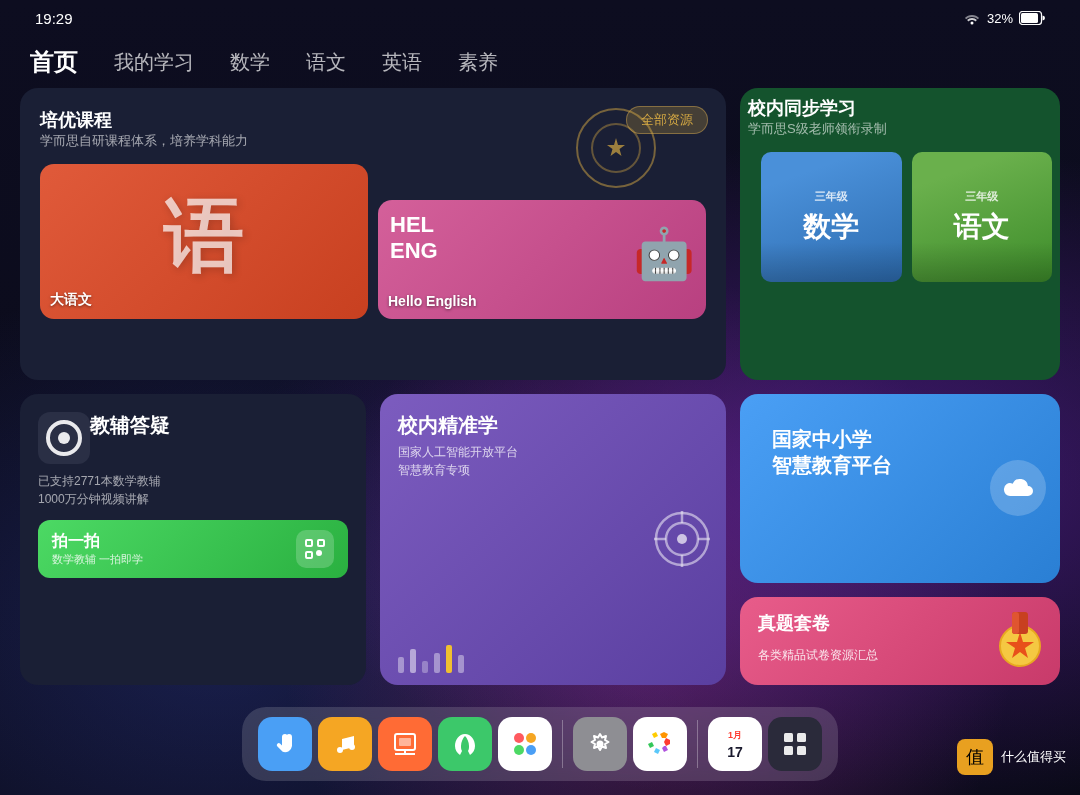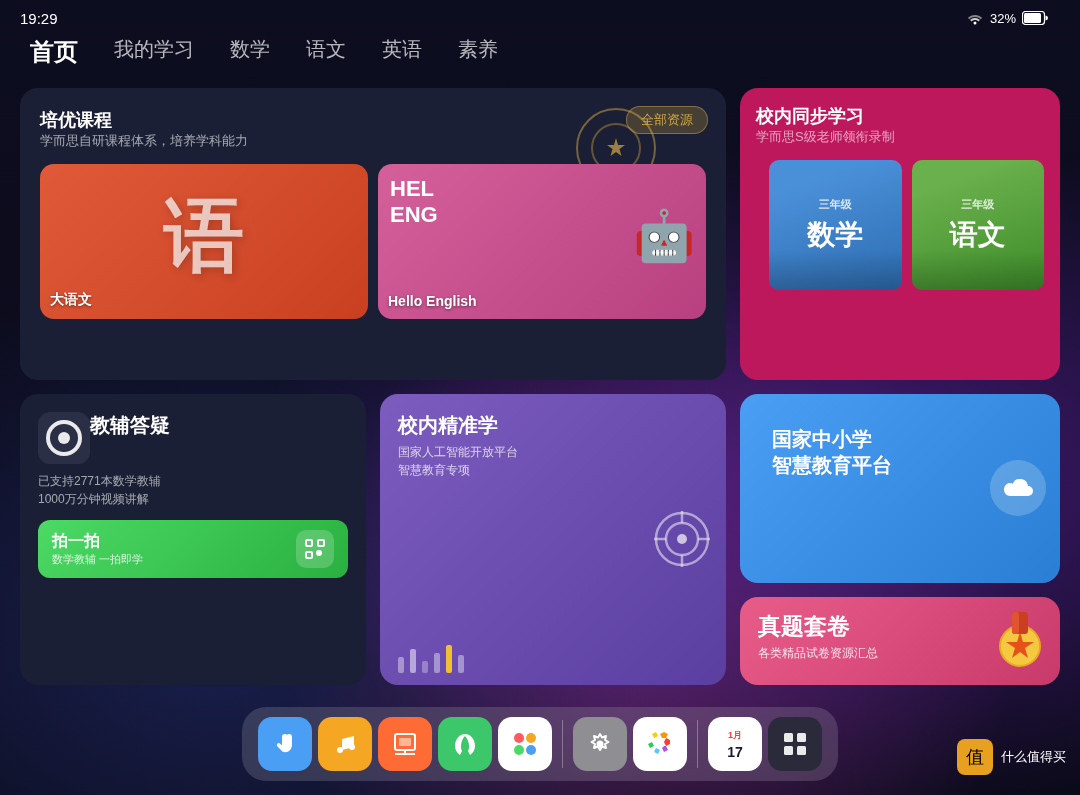--- a/index.html
+++ b/index.html
@@ -20,26 +20,26 @@
         radial-gradient(ellipse at 80% 60%, rgba(120, 40, 200, 0.5) 0%, transparent 50%),
         radial-gradient(ellipse at 60% 80%, rgba(180, 60, 180, 0.4) 0%, transparent 40%),
         radial-gradient(ellipse at 20% 80%, rgba(60, 80, 200, 0.3) 0%, transparent 40%),
         linear-gradient(180deg, #0d0d20 0%, #0a0a18 100%);
       pointer-events: none;
     }
 
     
     .status-bar {
       position: absolute;
-      top: 0; left: 0; right: 12px;
+      top: 0; left: 0; right: 0;
       height: 36px;
       display: flex;
       align-items: center;
       justify-content: space-between;
-      padding: 0 20px;
+      padding: 0 35px;
       z-index: 10;
     }
     .status-time {
       color: white;
       font-size: 15px;
       font-weight: 500;
     }
     .status-icons {
       display: flex;
       align-items: center;
@@ -47,20 +47,21 @@
       color: white;
       font-size: 13px;
     }
 
     
     .nav-bar {
       position: absolute;
       top: 36px; left: 0; right: 0;
       height: 52px;
       display: flex;
+      align-items: center;
       padding: 0 30px;
       gap: 36px;
       z-index: 10;
     }
     .nav-item {
       color: rgba(255,255,255,0.7);
       font-size: 20px;
       cursor: pointer;
     }
     .nav-item.active {
@@ -116,20 +117,21 @@
       cursor: pointer;
     }
     .course-card-math {
       background: linear-gradient(135deg, #c8a87a 0%, #b8985a 100%);
     }
     .course-card-chinese {
       background: linear-gradient(135deg, #e05a3a 0%, #c84020 100%);
     }
     .course-card-english {
       background: linear-gradient(135deg, #d4609a 0%, #b84080 100%);
+      margin-top: 36px;
     }
     .course-card-label {
       position: absolute;
       bottom: 10px;
       left: 10px;
       color: white;
       font-size: 14px;
       font-weight: 600;
       text-shadow: 0 1px 3px rgba(0,0,0,0.5);
     }
@@ -141,23 +143,23 @@
       color: white;
       font-size: 22px;
       font-weight: 800;
       line-height: 1.2;
     }
 
     
     .card-sync {
       grid-row: 1;
       grid-column: 2;
-      background: #be185d;
+      background: #14532d;
       border-radius: 18px;
-      padding: 16px;
+      padding: 8px;
       position: relative;
     }
     .sync-books {
       display: flex;
       gap: 10px;
       margin-top: 14px;
       margin-left: 13px;
     }
     .book-card {
       flex: 1;
@@ -311,23 +313,23 @@
     .card-exam {
       background: linear-gradient(135deg, #e85c8a 0%, #c83a6a 100%);
       border-radius: 18px;
       padding: 14px 18px;
       flex: 1;
       position: relative;
       overflow: hidden;
     }
     .exam-title {
       color: white;
-      font-size: 23px;
+      font-size: 18px;
       font-weight: 700;
-      margin-bottom: 3px;
+      margin-bottom: 12px;
     }
     .exam-desc {
       color: rgba(255,255,255,0.85);
       font-size: 12px;
     }
 
     
     .dock {
       position: absolute;
       bottom: 14px;

